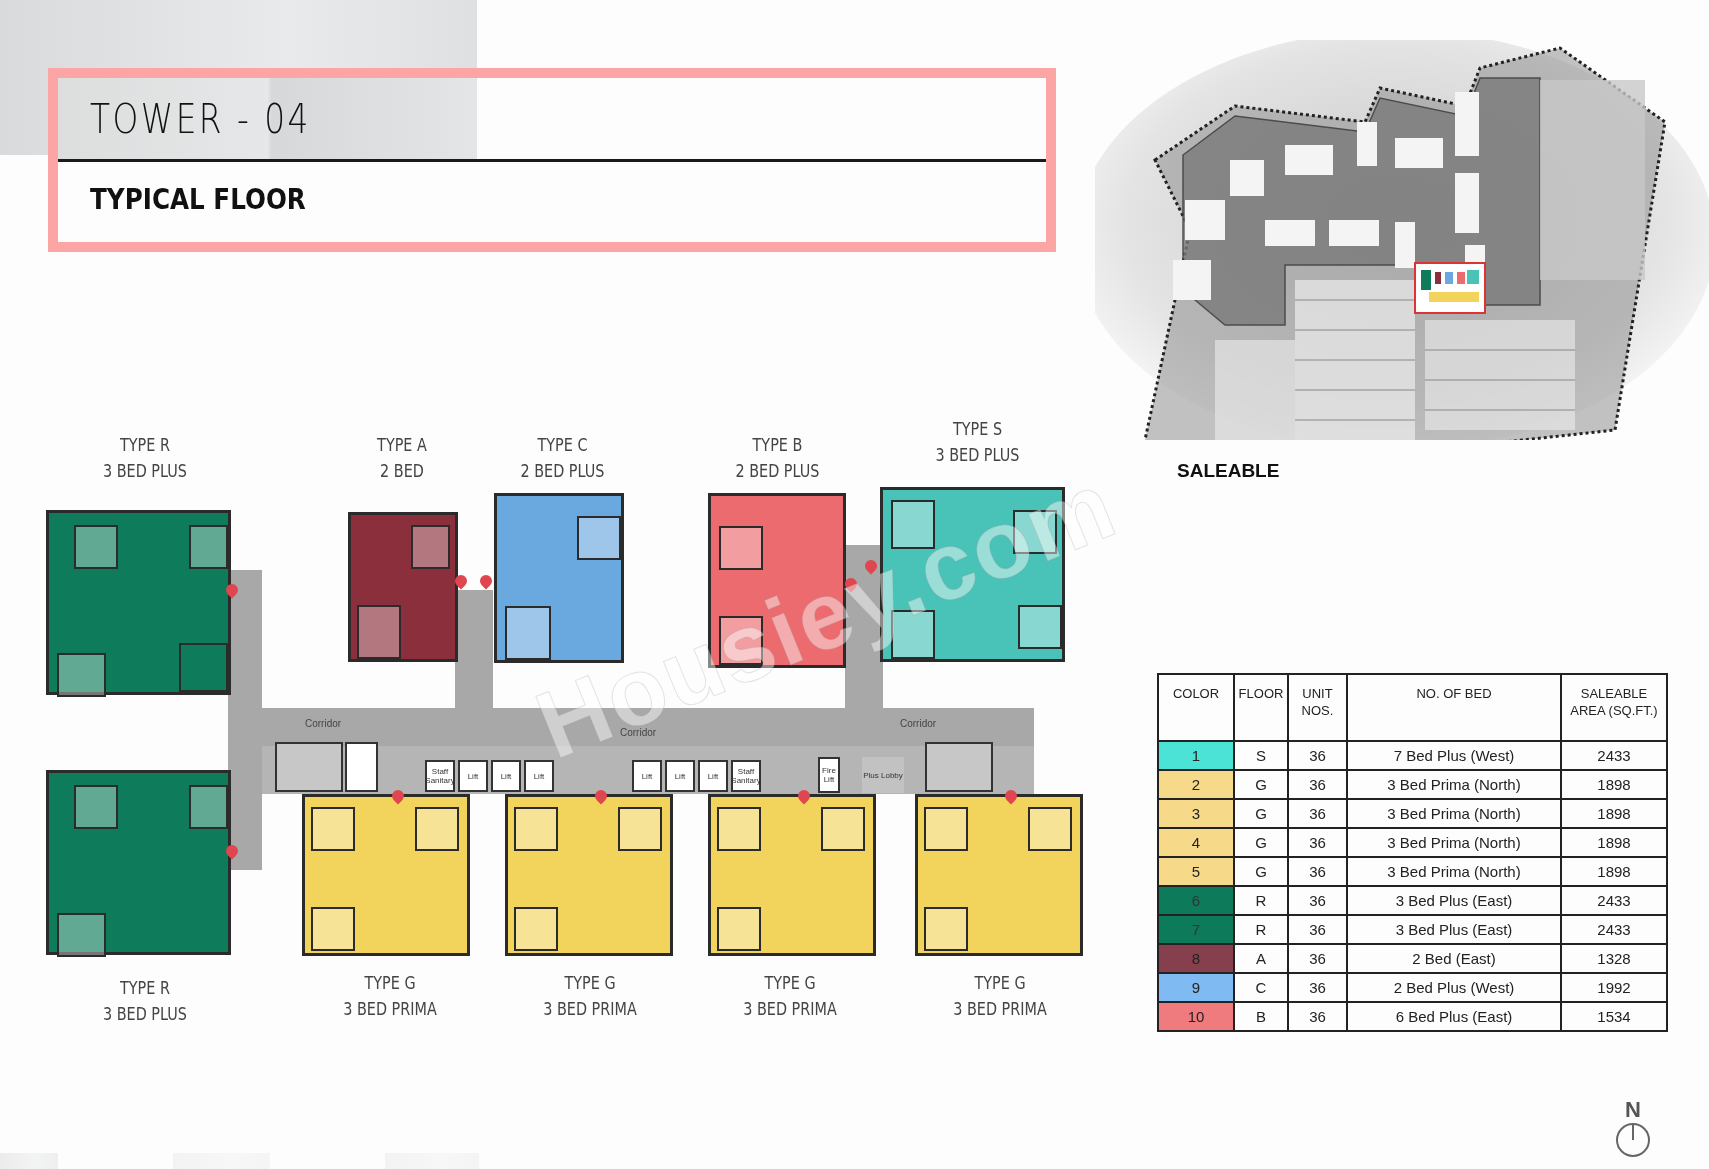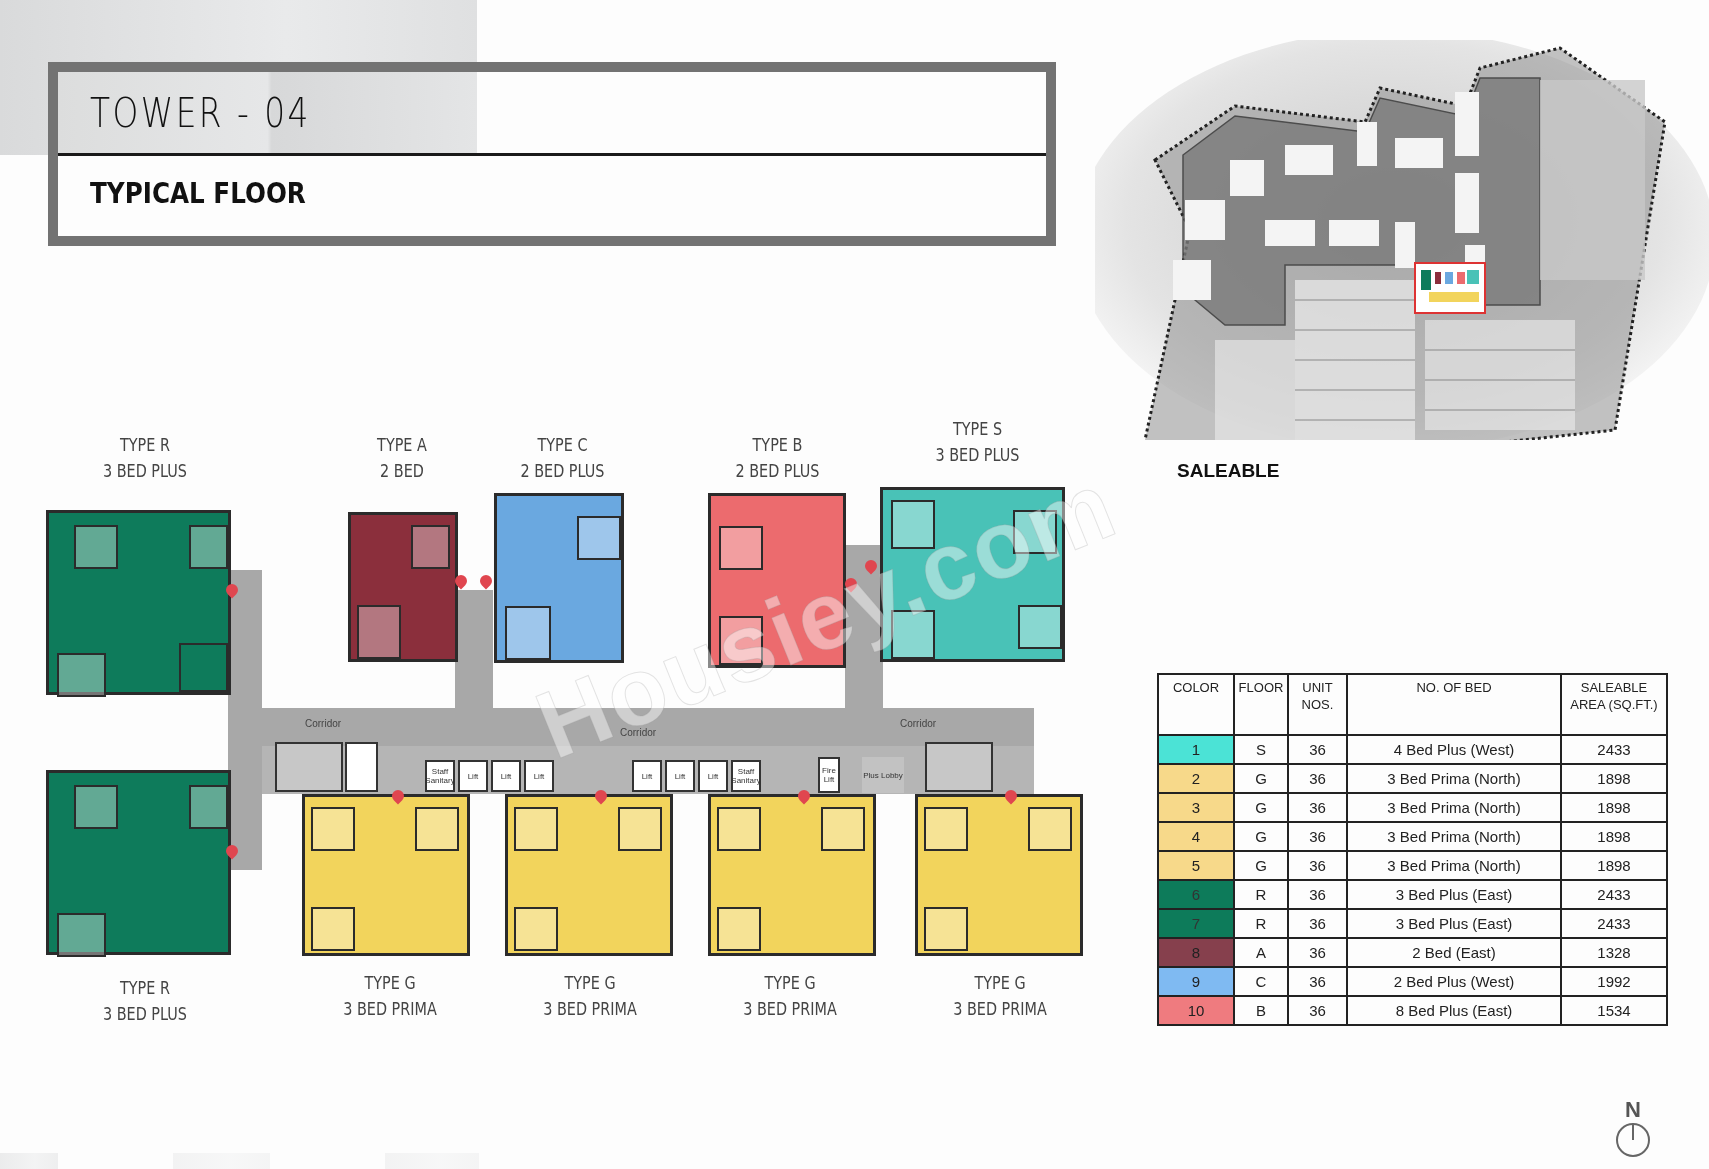--- a/index.html
+++ b/index.html
@@ -1,39 +1,39 @@
 <!DOCTYPE html>
 <html><head>
 <meta charset="utf-8">
 <style>
   html,body{margin:0;padding:0;}
   body{width:1709px;height:1169px;position:relative;overflow:hidden;background:#fdfdfd;font-family:"Liberation Sans",sans-serif;color:#111;}
   .deco{position:absolute;background:linear-gradient(90deg,#d9dadb,#e9eaeb 60%,#dfe0e1);}
-  .title-box{position:absolute;left:48px;top:62px;width:1008px;height:184px;box-sizing:border-box;border:10px solid #737373;background:transparent;}
+  .title-box{position:absolute;left:48px;top:68px;width:1008px;height:184px;box-sizing:border-box;border:10px solid #fca5a5;background:transparent;}
   .title-top{position:absolute;left:0;top:0;right:0;height:81px;border-bottom:3px solid #1a1a1a;}
   .title-top .bg{position:absolute;left:0;top:0;width:419px;height:81px;background:linear-gradient(90deg,#dcdddd,#e6e7e8 50%,#d7d8d9 51%,#e4e5e6);}
   .tower-title{position:absolute;left:32px;top:18px;font-family:"DejaVu Sans",sans-serif;font-size:40px;letter-spacing:3px;font-weight:300;transform:scaleX(.82);transform-origin:left;color:#111;}
   .floor-title{position:absolute;left:32px;top:105px;font-family:"DejaVu Sans",sans-serif;font-size:28px;font-weight:bold;transform:scaleX(.88);transform-origin:left;color:#111;}
 
   .keyplan{position:absolute;left:1095px;top:40px;width:614px;height:400px;}
   .keyplan-label{position:absolute;left:1177px;top:460px;font-size:19px;font-weight:bold;color:#111;}
 
   .plan{position:absolute;left:0;top:0;width:1100px;height:1060px;}
   .unit-label{position:absolute;text-align:center;font-size:18px;line-height:26px;color:#444;transform:scaleX(.8);font-family:"DejaVu Sans",sans-serif;}
   .unit{position:absolute;box-sizing:border-box;border:3px solid #2b2b2b;}
   .unit .room{position:absolute;border:2px solid #2b2b2b;background:rgba(255,255,255,.35);}
   .corr{position:absolute;background:#a8a8a8;}
   .corr-text{position:absolute;font-size:10px;color:#444;}
   .core{position:absolute;background:#fff;border:2px solid #333;box-sizing:border-box;font-size:8px;text-align:center;color:#333;display:flex;align-items:center;justify-content:center;line-height:9px;}
   .marker{position:absolute;width:12px;height:12px;background:#e0464f;border-radius:50% 50% 50% 0;transform:rotate(-45deg);}
   .watermark{position:absolute;left:520px;top:560px;font-size:96px;color:rgba(255,255,255,.45);transform:rotate(-22deg);font-weight:bold;letter-spacing:2px;pointer-events:none;-webkit-text-stroke:1px rgba(150,150,150,.25);}
 
   table.units{position:absolute;left:1157px;top:673px;border-collapse:collapse;font-size:15px;color:#222;}
   table.units th,table.units td{border:2.5px solid #222;text-align:center;padding:0;}
-  table.units th{font-size:13px;font-weight:normal;vertical-align:top;padding-top:4px;height:55px;line-height:17px;}
+  table.units th{font-size:13px;font-weight:normal;vertical-align:top;padding-top:10px;height:55px;line-height:17px;}
   table.units td{height:27px;}
   .north{position:absolute;left:1616px;top:1097px;width:34px;text-align:center;}
   .north .n{font-size:22px;font-weight:bold;color:#555;}
   .north .c{width:30px;height:30px;border:2px solid #666;border-radius:50%;margin:0 auto;position:relative;}
   .north .c:after{content:"";position:absolute;left:14px;top:-2px;width:2px;height:17px;background:#666;}
 </style>
 </head>
 <body>
 
 <div class="deco" style="left:0;top:0;width:477px;height:155px;"></div>
@@ -246,21 +246,21 @@
       <th style="width:53px;padding-left:2px;padding-right:2px">UNIT NOS.</th>
       <th style="width:212px">NO. OF BED</th>
       <th style="width:96px;padding-left:4px;padding-right:4px">SALEABLE AREA (SQ.FT.)</th>
     </tr>
   </thead>
   <tbody>
     <tr>
       <td style="background:#4be3d6">1</td>
       <td>S</td>
       <td>36</td>
-      <td>4 Bed Plus (West)</td>
+      <td>7 Bed Plus (West)</td>
       <td>2433</td>
     </tr>
     <tr>
       <td style="background:#f7d98a">2</td>
       <td>G</td>
       <td>36</td>
       <td>3 Bed Prima (North)</td>
       <td>1898</td>
     </tr>
     <tr>
@@ -309,21 +309,21 @@
       <td style="background:#7fbaf2">9</td>
       <td>C</td>
       <td>36</td>
       <td>2 Bed Plus (West)</td>
       <td>1992</td>
     </tr>
     <tr>
       <td style="background:#ef7b7f">10</td>
       <td>B</td>
       <td>36</td>
-      <td>8 Bed Plus (East)</td>
+      <td>6 Bed Plus (East)</td>
       <td>1534</td>
     </tr>
   </tbody>
 </table>
 
 <div class="north">
   <div class="n">N</div>
   <div class="c"></div>
 </div>
 

